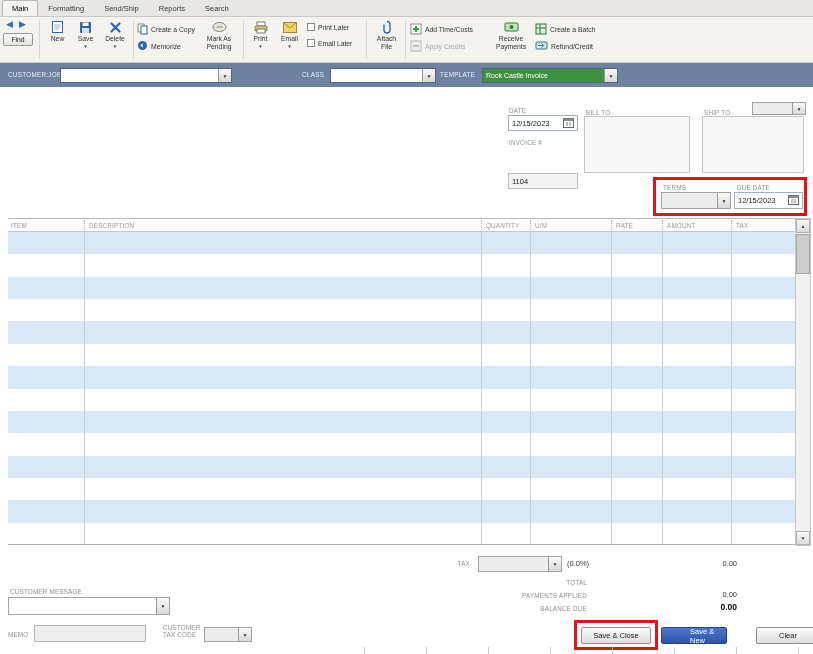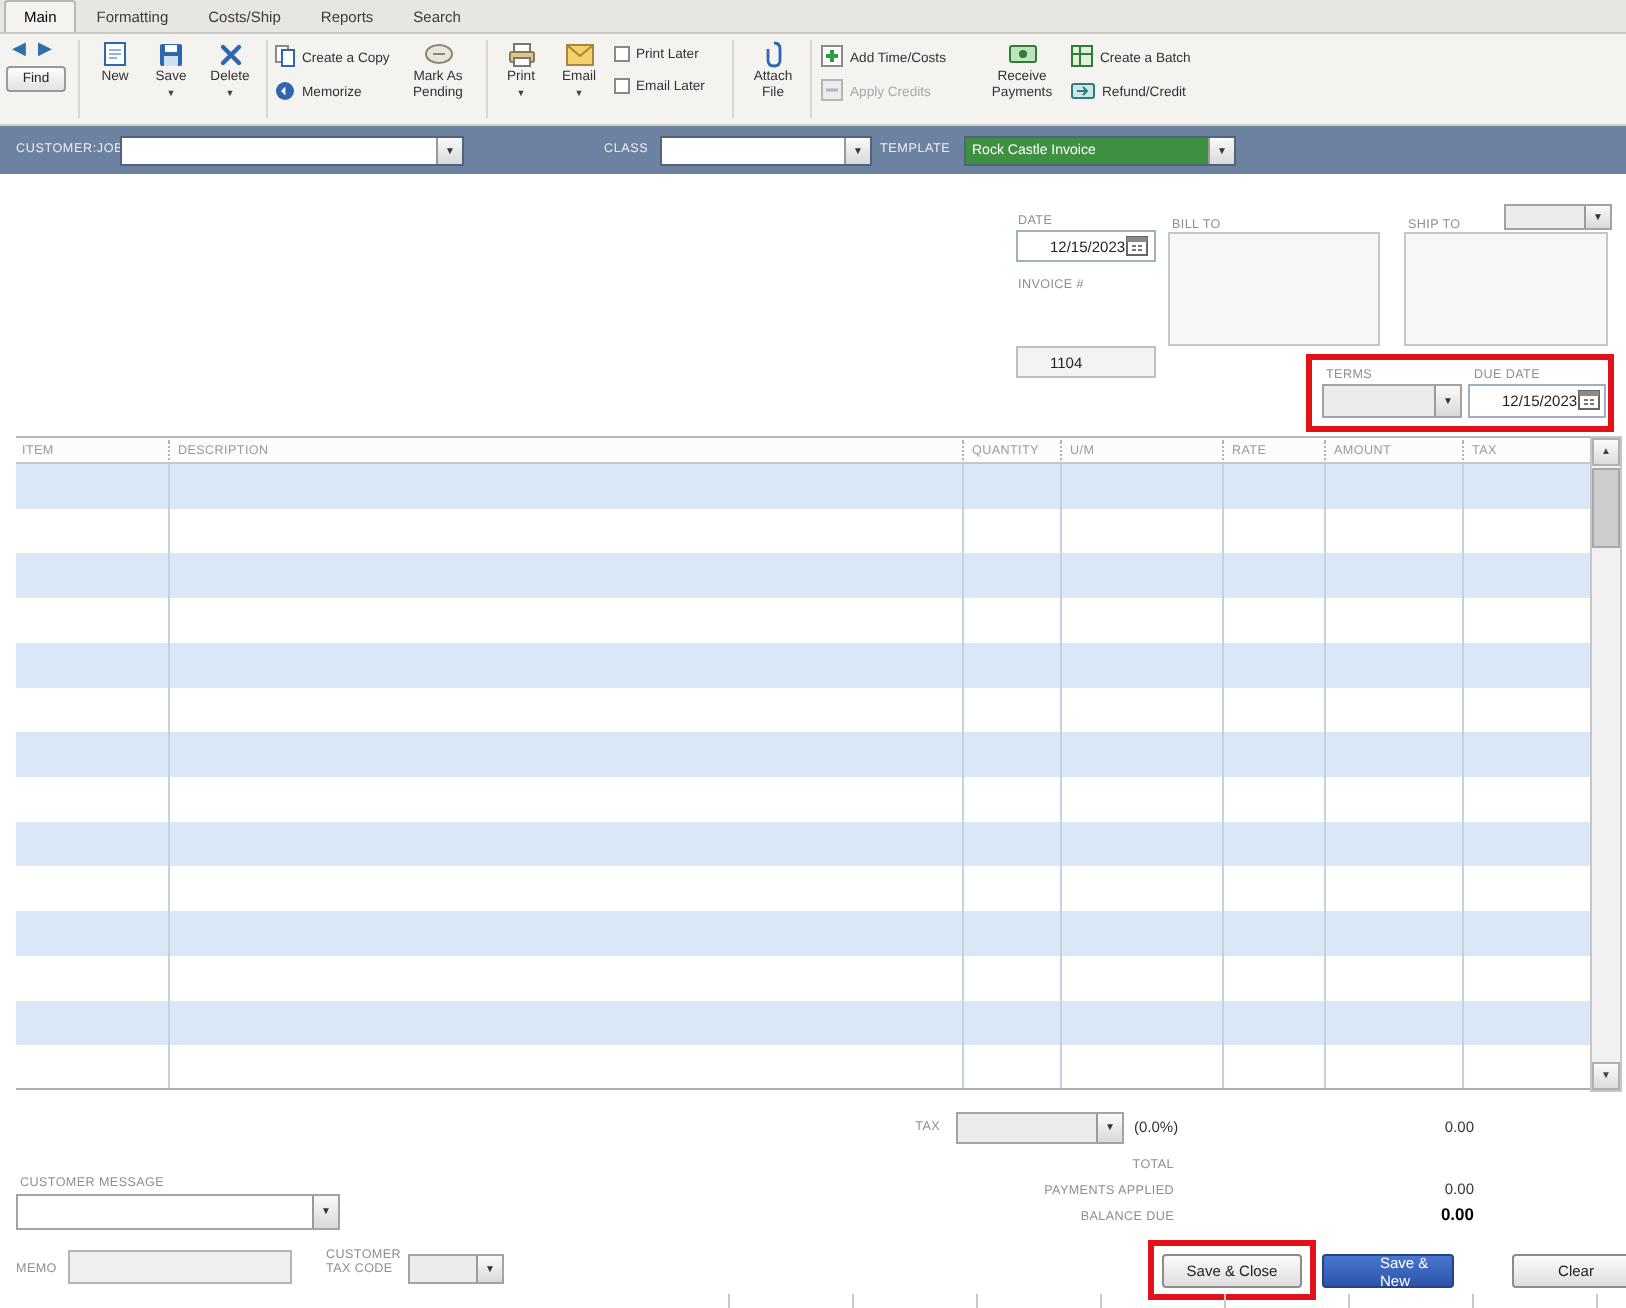--- a/index.html
+++ b/index.html
@@ -27,21 +27,21 @@
   .headerbar{position:absolute;left:0;top:63px;width:813px;height:24px;background:#6d82a1;}
   .hlabel{position:absolute;top:8px;font-size:6.3px;color:#e9eef5;letter-spacing:.3px;}
   
   .combo{position:absolute;background:#fff;border:1px solid #54637c;display:flex;overflow:hidden;}
   .combo.light{border-color:#a3a3a3;}
   .combo.gray{background:#ececec;}
   .combo .val{flex:1;font-size:7px;line-height:12px;padding:1px 3px;color:#222;white-space:nowrap;overflow:hidden;}
   .combo .val.sel{background:#3f9142;color:#fff;}
   .combo .arrow{width:13px;min-width:13px;background:linear-gradient(#fafafa,#d9d9d9);border-left:1px solid #9a9a9a;display:flex;align-items:center;justify-content:center;font-size:5px;color:#333;}
   .flabel{position:absolute;font-size:6.3px;color:#8f8f8f;letter-spacing:.2px;line-height:7px;}
-  .field{position:absolute;background:#fff;border:1px solid #9fb0c0;display:flex;align-items:center;justify-content:space-between;font-size:7.5px;color:#222;padding:0 16px;}
+  .field{position:absolute;background:#fff;border:1px solid #9fb0c0;display:flex;align-items:center;justify-content:space-between;font-size:7.5px;color:#222;padding:0 3px;}
   .field.grayed{background:#f3f3f3;border-color:#c0c0c0;margin-top:26px;}
   .bigbox{position:absolute;background:#f7f7f7;border:1px solid #c6c6c6;}
   .inputbox{position:absolute;background:#efefef;border:1px solid #b5b5b5;}
   
   .thead{position:absolute;left:8px;top:218px;width:787px;height:14px;background:#fcfcfc;border-top:1px solid #b8b8b8;border-bottom:1px solid #c6c6c6;}
   .th{position:absolute;font-size:6.3px;color:#9b9b9b;letter-spacing:.2px;top:4px;}
   .thsep{position:absolute;top:2px;height:10px;width:0;border-left:1px dotted #b0b0b0;}
   .tbody{position:absolute;left:8px;top:232px;width:787px;height:313px;border-bottom:1px solid #b0b0b0;
          background:repeating-linear-gradient(to bottom,#d9e7f6 0px,#d9e7f6 22.36px,#ffffff 22.36px,#ffffff 44.72px);}
   .colline{position:absolute;top:0;width:1px;height:100%;background:#c3d1e0;}
@@ -59,21 +59,21 @@
   .title{position:absolute;left:10px;top:98px;font-size:26px;color:#6f6f71;line-height:32px;}
 </style>
 </head>
 <body>
 
 <div class="screen">
 
   <div class="tabbar">
     <div class="tab active">Main</div>
     <div class="tab">Formatting</div>
-    <div class="tab">Costs/Ship</div>
+    <div class="tab">Send/Ship</div>
     <div class="tab">Reports</div>
     <div class="tab">Search</div>
   </div>
 
   <div class="toolbar">
     <span class="navarrow" style="position:absolute;left:6px;top:2px;">◀</span>
     <span class="navarrow" style="position:absolute;left:19px;top:2px;">▶</span>
     <div class="findbtn">Find</div>
 
     <div class="sep" style="left:39px;"></div>

